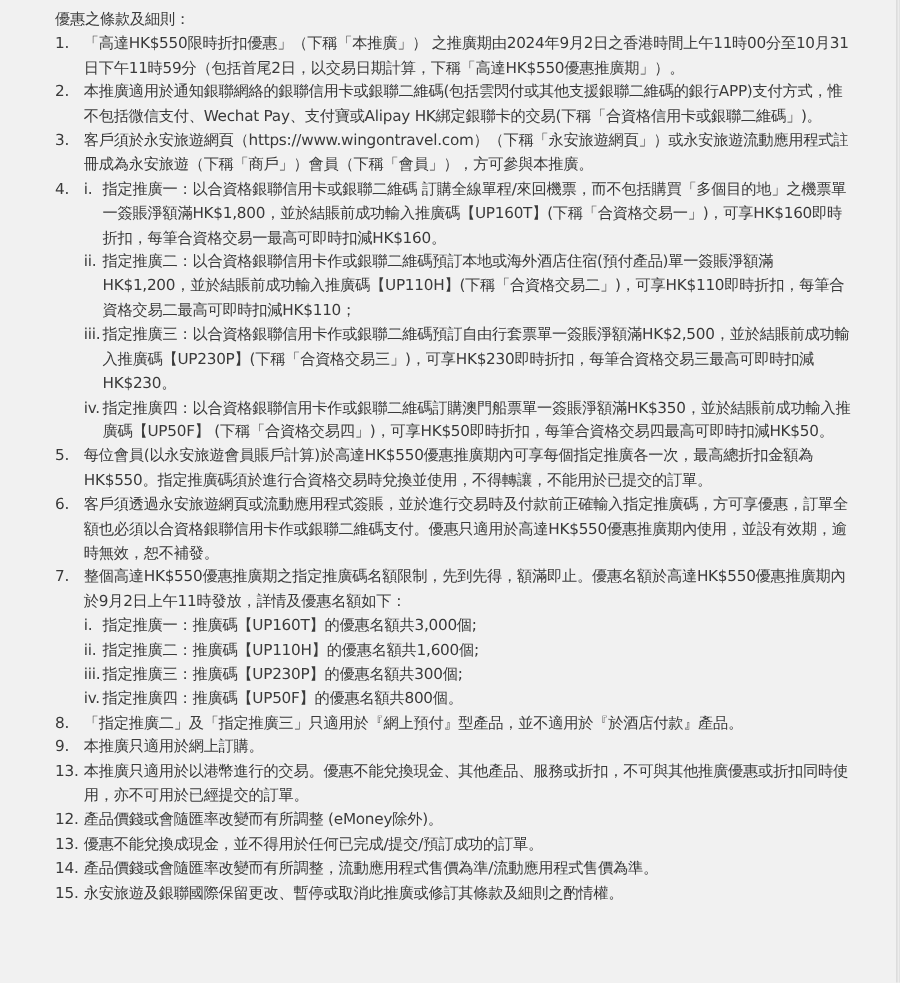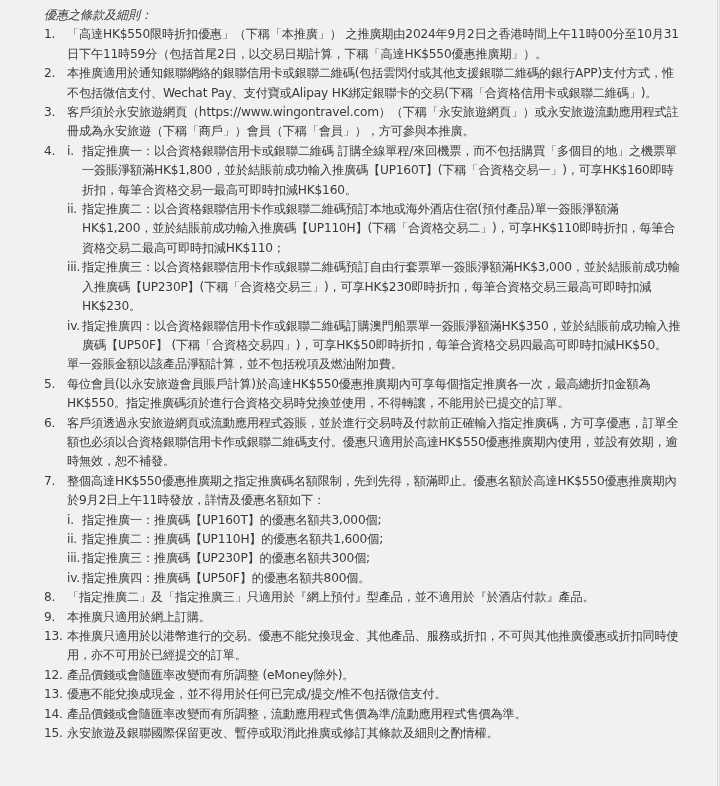--- a/index.html
+++ b/index.html
@@ -16,21 +16,21 @@
     position: absolute; left: 0; top: 0; width: 718px; height: 786px;
     border-right: 1px solid #d6d6d6;
     box-sizing: border-box;
   }
   .frame2 {
     position: absolute; right: 0; top: 0; width: 1px; height: 786px; background: #e2e2e2;
   }
   .content {
     position: absolute; left: 44px; top: 6px; width: 640px;
   }
-  .heading { margin: 0 0 0 0; font-style: italic; }
+  .heading { margin: 0 0 0 0; }
   ol.main { list-style: none; margin: 0; padding: 0; }
   ol.main > li { position: relative; padding-left: 23px; }
   ol.main > li > .num {
     position: absolute; left: 0; top: 0; width: 22px;
   }
   ol.sub { list-style: none; margin: 0; padding: 0; }
   ol.sub > li { position: relative; padding-left: 15px; }
   ol.sub > li > .rn { position: absolute; left: 0; top: 0; }
 </style>
 </head>
@@ -60,28 +60,27 @@
           <li>
             <span class="rn">i.</span>
             <div>指定推廣一：以合資格銀聯信用卡或銀聯二維碼 訂購全線單程/來回機票，而不包括購買「多個目的地」之機票單一簽賬淨額滿HK$1,800，並於結賬前成功輸入推廣碼【UP160T】(下稱「合資格交易一」)，可享HK$160即時折扣，每筆合資格交易一最高可即時扣減HK$160。</div>
           </li>
           <li>
             <span class="rn">ii.</span>
             <div>指定推廣二：以合資格銀聯信用卡作或銀聯二維碼預訂本地或海外酒店住宿(預付產品)單一簽賬淨額滿HK$1,200，並於結賬前成功輸入推廣碼【UP110H】(下稱「合資格交易二」)，可享HK$110即時折扣，每筆合資格交易二最高可即時扣減HK$110；</div>
           </li>
           <li>
             <span class="rn">iii.</span>
-            <div>指定推廣三：以合資格銀聯信用卡作或銀聯二維碼預訂自由行套票單一簽賬淨額滿HK$3,000，並於結賬前成功輸入推廣碼【UP230P】(下稱「合資格交易三」)，可享HK$230即時折扣，每筆合資格交易三最高可即時扣減HK$230。</div>
+            <div>指定推廣三：以合資格銀聯信用卡作或銀聯二維碼預訂自由行套票單一簽賬淨額滿HK$2,500，並於結賬前成功輸入推廣碼【UP230P】(下稱「合資格交易三」)，可享HK$230即時折扣，每筆合資格交易三最高可即時扣減HK$230。</div>
           </li>
           <li>
             <span class="rn">iv.</span>
             <div>指定推廣四：以合資格銀聯信用卡作或銀聯二維碼訂購澳門船票單一簽賬淨額滿HK$350，並於結賬前成功輸入推廣碼【UP50F】 (下稱「合資格交易四」)，可享HK$50即時折扣，每筆合資格交易四最高可即時扣減HK$50。</div>
           </li>
         </ol>
-        <div>單一簽賬金額以該產品淨額計算，並不包括稅項及燃油附加費。</div>
       </li>
       <li>
         <span class="num">5.</span>
         <div>每位會員(以永安旅遊會員賬戶計算)於高達HK$550優惠推廣期內可享每個指定推廣各一次，最高總折扣金額為HK$550。指定推廣碼須於進行合資格交易時兌換並使用，不得轉讓，不能用於已提交的訂單。</div>
       </li>
       <li>
         <span class="num">6.</span>
         <div>客戶須透過永安旅遊網頁或流動應用程式簽賬，並於進行交易時及付款前正確輸入指定推廣碼，方可享優惠，訂單全額也必須以合資格銀聯信用卡作或銀聯二維碼支付。優惠只適用於高達HK$550優惠推廣期內使用，並設有效期，逾時無效，恕不補發。</div>
       </li>
       <li>
@@ -117,21 +116,21 @@
       <li>
         <span class="num">13.</span>
         <div>本推廣只適用於以港幣進行的交易。優惠不能兌換現金、其他產品、服務或折扣，不可與其他推廣優惠或折扣同時使用，亦不可用於已經提交的訂單。</div>
       </li>
       <li>
         <span class="num">12.</span>
         <div>產品價錢或會隨匯率改變而有所調整 (eMoney除外)。</div>
       </li>
       <li>
         <span class="num">13.</span>
-        <div>優惠不能兌換成現金，並不得用於任何已完成/提交/惟不包括微信支付。</div>
+        <div>優惠不能兌換成現金，並不得用於任何已完成/提交/預訂成功的訂單。</div>
       </li>
       <li>
         <span class="num">14.</span>
         <div>產品價錢或會隨匯率改變而有所調整，流動應用程式售價為準/流動應用程式售價為準。</div>
       </li>
       <li>
         <span class="num">15.</span>
         <div>永安旅遊及銀聯國際保留更改、暫停或取消此推廣或修訂其條款及細則之酌情權。</div>
       </li>
     </ol>

